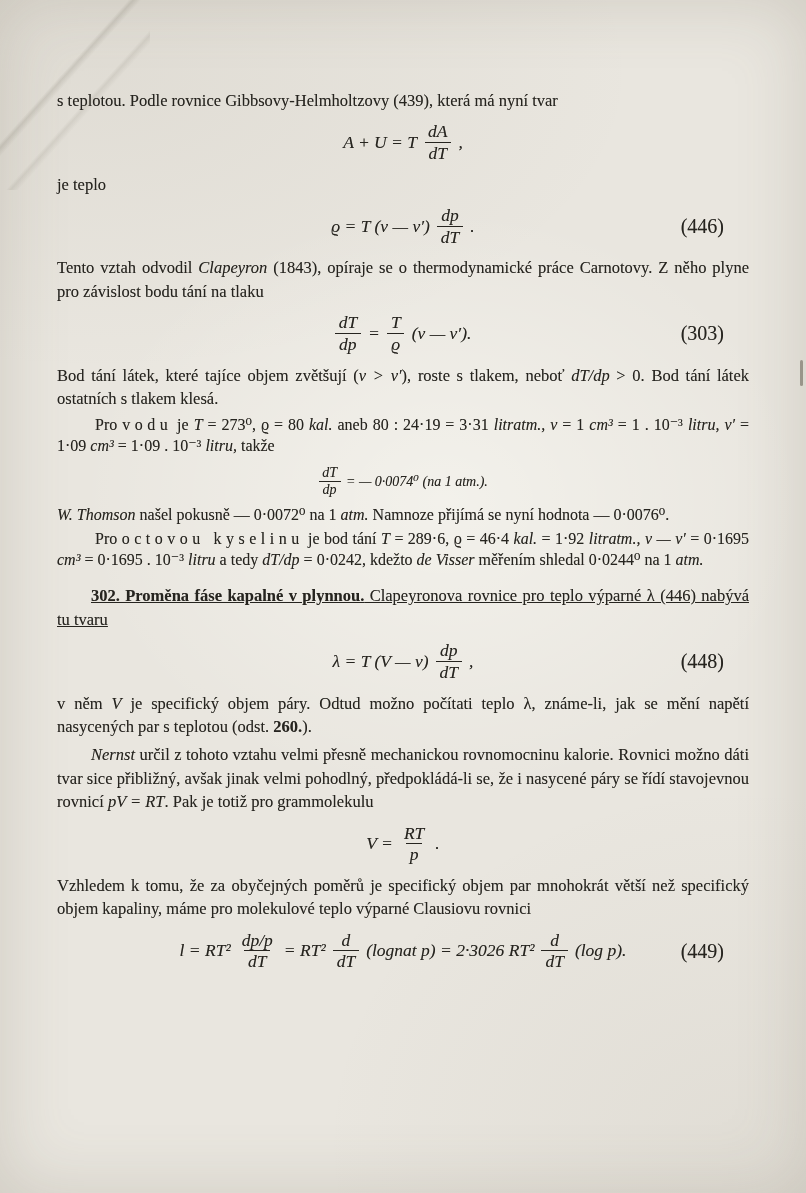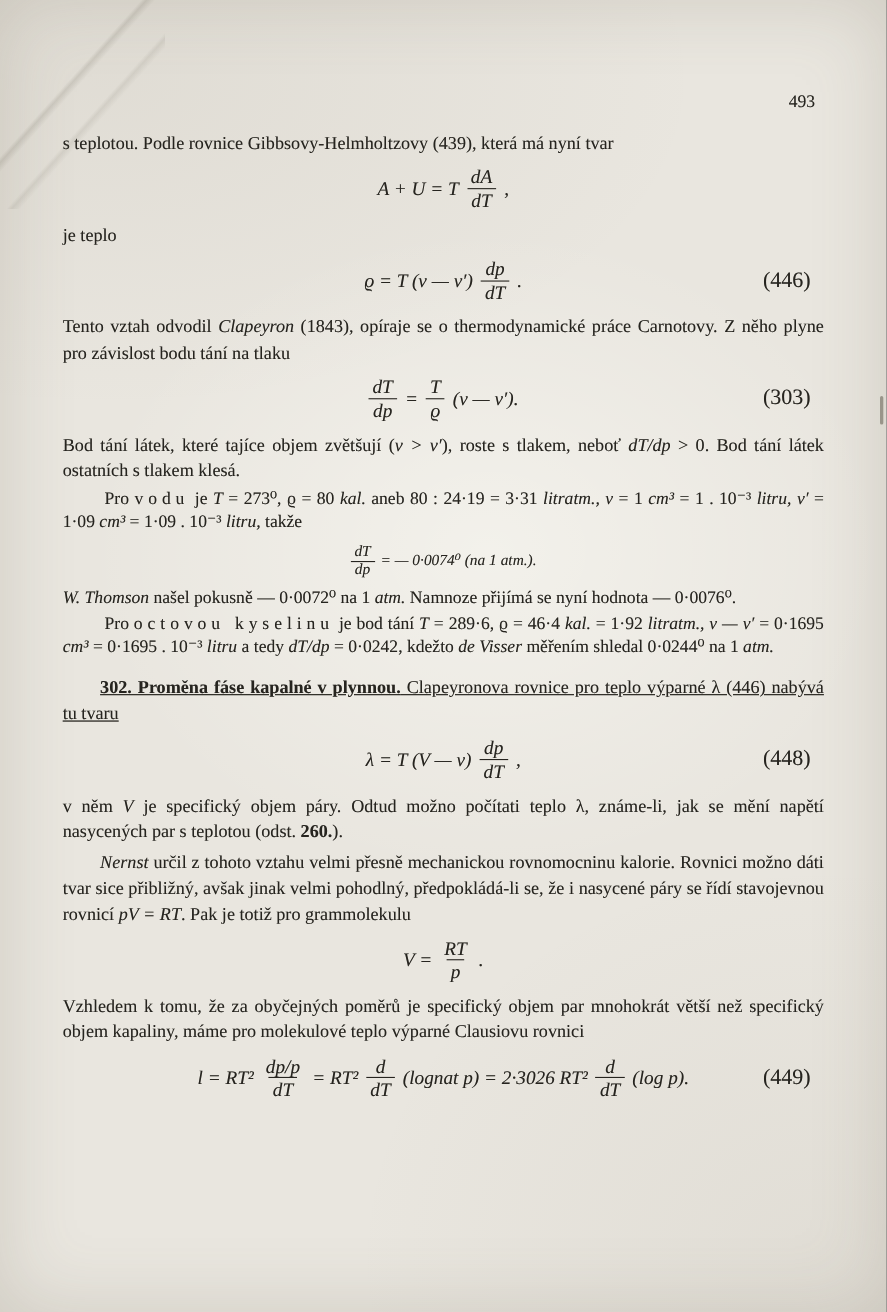--- a/index.html
+++ b/index.html
@@ -51,21 +51,21 @@
   .body  { font-size: 16.5px; line-height: 1.42; text-align: justify; margin: 5px 0; }
   .small { font-size: 16px; line-height: 1.30; text-align: justify; margin: 3px 0; }
   .indent { text-indent: 34px; }
   .small.indent { text-indent: 38px; }
   .sec-gap { margin-top: 14px; text-decoration: underline; }
 
   .i  { font-style: italic; }
   .b  { font-weight: bold; }
   .sp { letter-spacing: 0.28em; }
 
-  .eq { position: relative; text-align: center; margin: 9px 0; }
+  .eq { position: relative; text-align: center; margin: 9px 13px; }
   .eq.small-eq { margin: 6px 0; }
   .math {
     display: inline-flex;
     align-items: center;
     gap: 7px;
     font-style: italic;
     font-size: 17.5px;
     white-space: pre;
   }
   .small-eq .math { font-size: 14px; gap: 5px; }
@@ -85,21 +85,20 @@
     transform: translateY(-50%);
     font-style: normal;
     font-size: 20px;
   }
 </style>
 </head>
 <body>
 
 <div class="page">
 
-  <div class="page-number">493</div>
 
   <p class="body"><span>s teplotou. Podle rovnice Gibbsovy-Helmholtzovy (439), která má nyní tvar</span></p>
 
   <div class="eq">
     <span class="math">
       <span>A + U = T</span>
       <span class="frac">
         <span class="num">dA</span>
         <span class="den">dT</span>
       </span>

